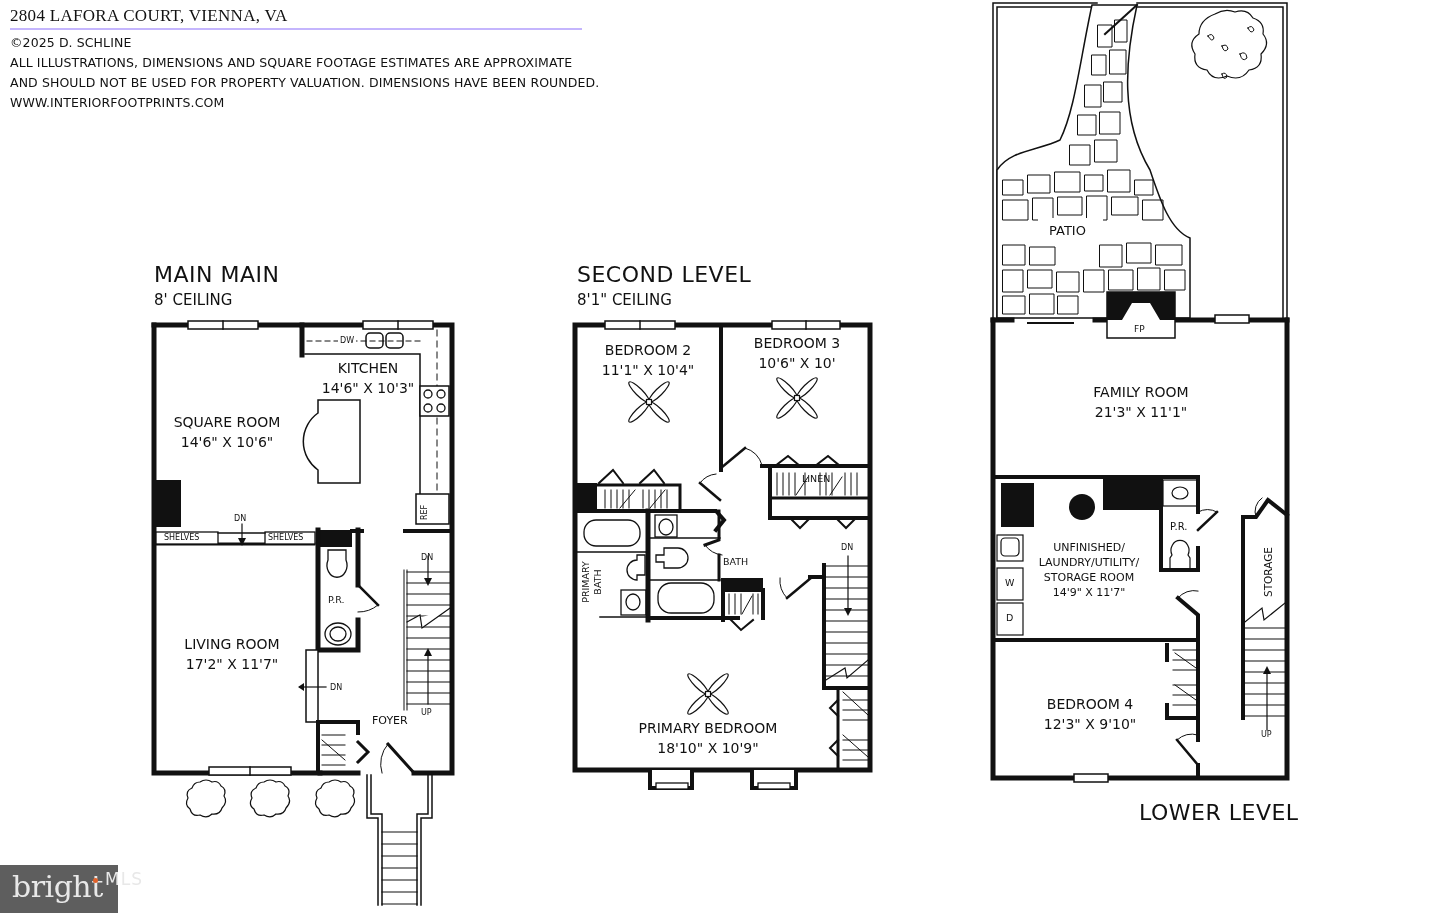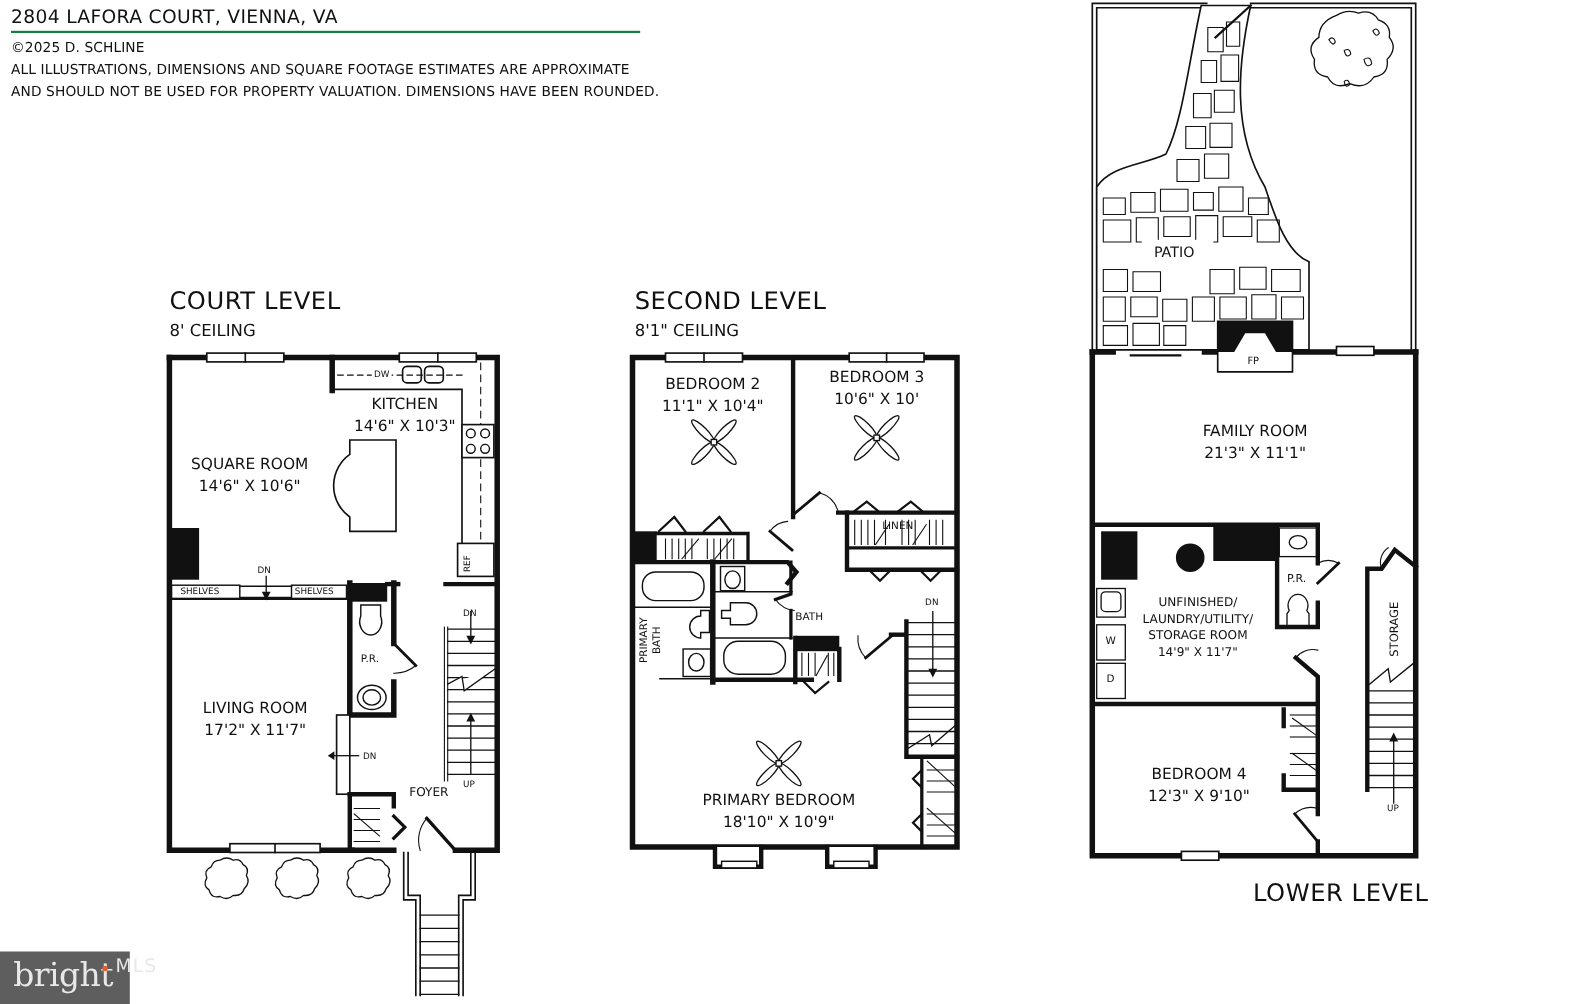--- a/index.html
+++ b/index.html
@@ -1,18 +1,18 @@
 <!DOCTYPE html>
 <html><head>
 <meta charset="utf-8">
 <style>
   html, body { margin:0; padding:0; background:#ffffff; }
   body { width:1440px; height:913px; position:relative; overflow:hidden; font-family:"DejaVu Sans", sans-serif; color:#111; }
   .hdr { position:absolute; left:10px; top:6px; width:620px; }
-  .hdr-title { font-size:17px; letter-spacing:0.3px; border-bottom:2px solid #15803d; padding-bottom:2px; width:572px; display:block; }
+  .hdr-title { font-size:17px; letter-spacing:0.3px; border-bottom:2px solid #c4b5fd; padding-bottom:2px; width:572px; display:block;font-family:Liberation Serif, serif; }
   .hdr-line { font-size:12.5px; line-height:20px; display:block; letter-spacing:0.1px; }
   .hdr-line.first { margin-top:3px; }
   svg.plan { position:absolute; left:0; top:0; }
   .level-title { position:absolute; font-size:22px; letter-spacing:0.5px; }
   .level-sub { position:absolute; font-size:15px; }
   .room { position:absolute; text-align:center; font-size:14px; line-height:20px; transform:translateX(-50%); white-space:nowrap; }
   .small { position:absolute; font-size:9.5px; }
   .tiny { position:absolute; font-size:8px; }
   .mls { position:absolute; left:0; top:865px; width:118px; height:48px; background:#5e5e5e; color:#e8e8e8; }
   .mls-bright { position:absolute; left:12px; top:4px; font-family:"DejaVu Serif", serif; font-size:30px; letter-spacing:-0.5px; }
@@ -20,20 +20,21 @@
   .mls-text { position:absolute; left:105px; top:4px; font-size:17px; letter-spacing:1px; }
 </style>
 </head>
 <body>
 
 <div class="hdr">
   <span class="hdr-title">2804 LAFORA COURT, VIENNA, VA</span>
   <span class="hdr-line first">©2025 D. SCHLINE</span>
   <span class="hdr-line">ALL ILLUSTRATIONS, DIMENSIONS AND SQUARE FOOTAGE ESTIMATES ARE APPROXIMATE</span>
   <span class="hdr-line">AND  SHOULD NOT BE USED FOR PROPERTY VALUATION. DIMENSIONS HAVE BEEN ROUNDED.</span>
+  <span class="hdr-line">WWW.INTERIORFOOTPRINTS.COM</span>
 </div>
 
 <svg class="plan" width="1440" height="913" viewBox="0 0 1440 913" xmlns="http://www.w3.org/2000/svg">
   <g fill="none" stroke="#111" stroke-linecap="square">
 
     <g>
 
       <path d="M154 325 L154 773 L320 773" stroke-width="5"></path>
       <path d="M154 325 L302 325 M302 325 L302 355" stroke-width="5"></path>
       <path d="M302 325 L452 325 L452 773 L414 773" stroke-width="5"></path>
@@ -373,21 +374,21 @@
           <line x1="1245" y1="705" x2="1285" y2="705"></line>
         <line x1="1245" y1="716" x2="1285" y2="716"></line>
       </g>
       <path d="M1245 622 L1262 608 L1264 620 L1285 603" stroke-width="1.2"></path>
       <line x1="1267" y1="670" x2="1267" y2="730" stroke-width="1.2"></line>
       <path d="M1263 674 L1267 666 L1271 674 Z" fill="#111" stroke="none"></path>
     </g>
   </g>
 </svg>
 
-<div class="level-title" style="left:154px;top:262px;">COURT LEVEL</div>
+<div class="level-title" style="left:154px;top:262px;">MAIN MAIN</div>
 <div class="level-sub" style="left:154px;top:291px;">8' CEILING</div>
 <div class="tiny" style="left:338px;top:336px;background:#fff;padding:0 2px;">DW</div>
 <div class="room" style="left:368px;top:358px;">
   <div>KITCHEN</div>
   <div>14'6" X 10'3"</div>
 </div>
 <div class="room" style="left:227px;top:412px;">
   <div>SQUARE ROOM</div>
   <div>14'6" X 10'6"</div>
 </div>

